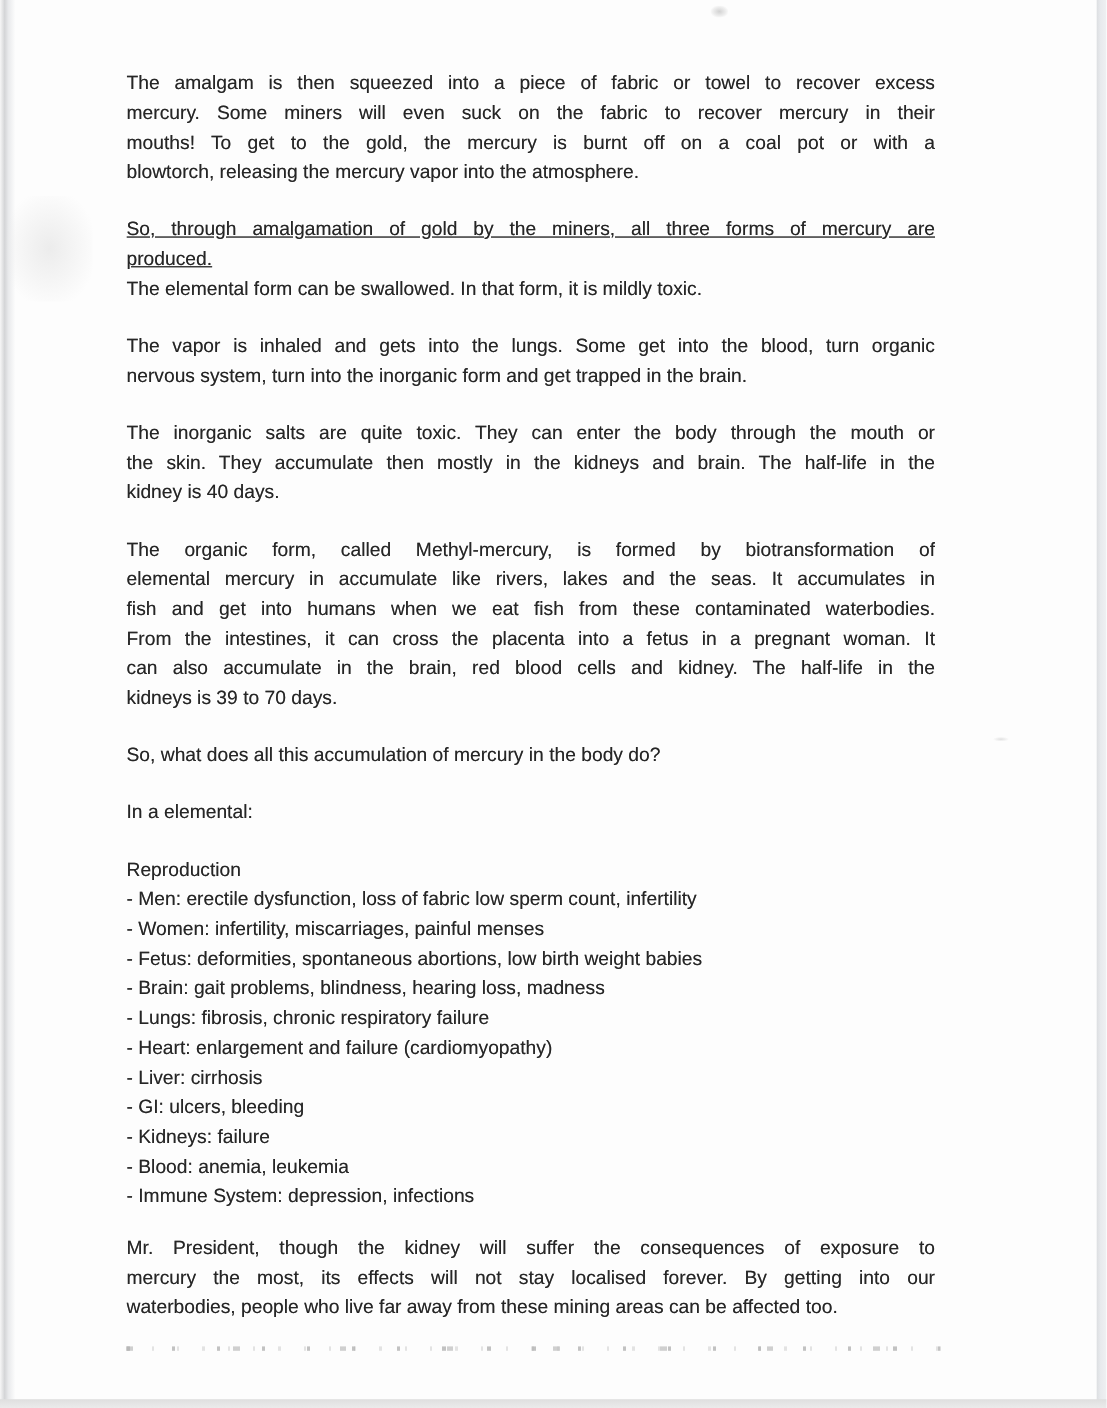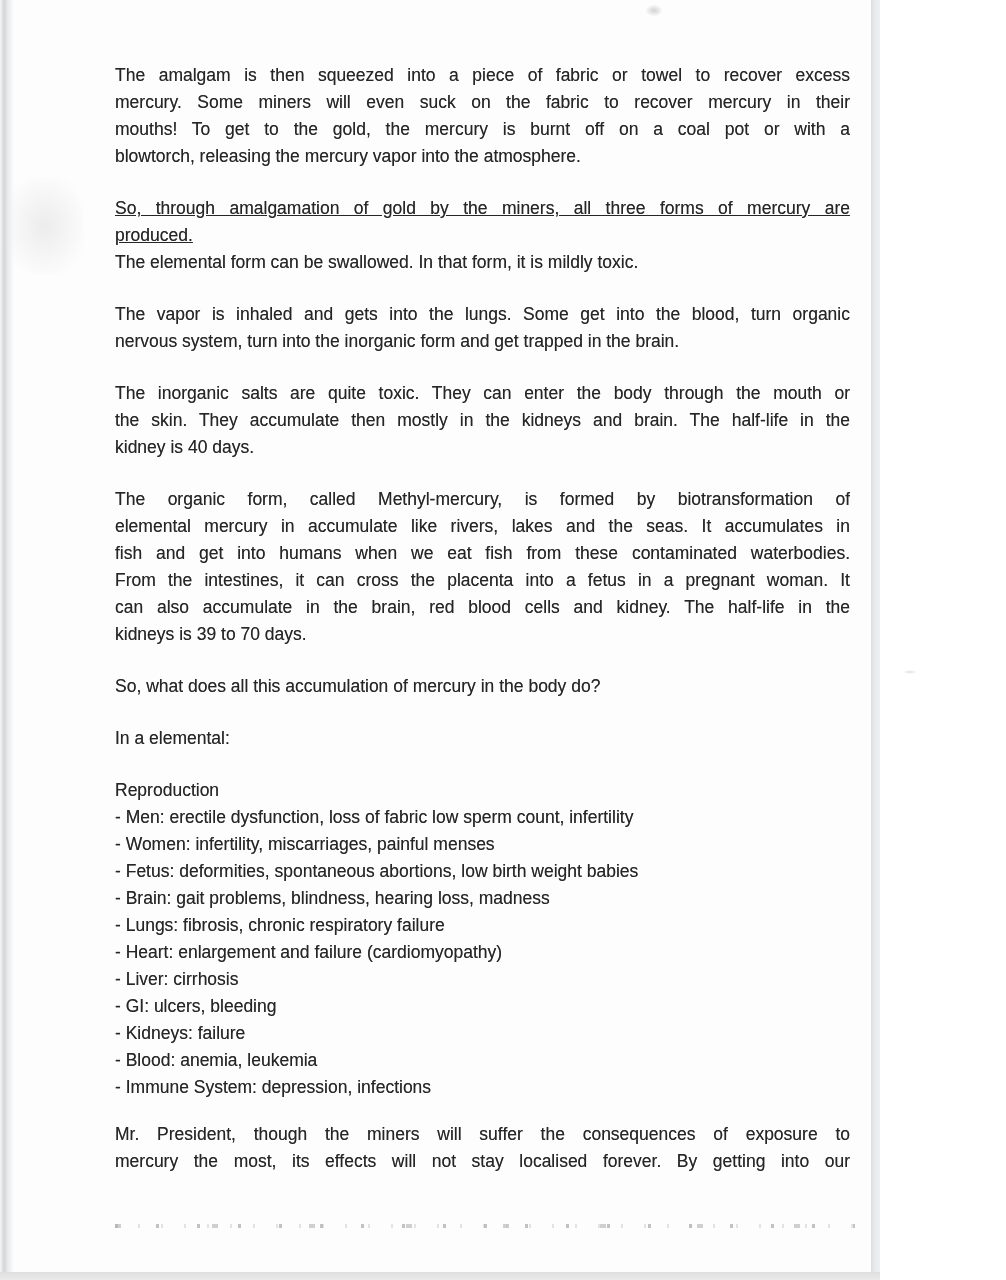--- a/index.html
+++ b/index.html
@@ -5,21 +5,21 @@
   html, body {
     margin: 0;
     padding: 0;
     width: 1006px;
     height: 1280px;
     overflow: hidden;
     background: #ffffff;
   }
   .scan-page {
     position: relative;
-    width: 880px;
+    width: 1006px;
     height: 1280px;
     background: #fdfdfd;
     font-family: "Liberation Sans", "DejaVu Sans", sans-serif;
     color: #262626;
   }
   
   .edge-left {
     position: absolute; left: 0; top: 0; bottom: 0; width: 14px;
     background: linear-gradient(to right, #f7f7f7 0%, #d4d5d7 30%, #e9eaec 55%, #fdfdfd 100%);
   }
@@ -137,21 +137,22 @@
       <div class="line">- Lungs: fibrosis, chronic respiratory failure</div>
       <div class="line">- Heart: enlargement and failure (cardiomyopathy)</div>
       <div class="line">- Liver: cirrhosis</div>
       <div class="line">- GI: ulcers, bleeding</div>
       <div class="line">- Kidneys: failure</div>
       <div class="line">- Blood: anemia, leukemia</div>
       <div class="line">- Immune System: depression, infections</div>
     </div>
 
     <div class="para">
-      <div class="line jl">Mr. President, though the miners will suffer the consequences of exposure to</div>
+      <div class="line jl">Mr. President, though the kidney will suffer the consequences of exposure to</div>
       <div class="line jl">mercury the most, its effects will not stay localised forever. By getting into our</div>
+      <div class="line">waterbodies, people who live far away from these mining areas can be affected too.</div>
     </div>
 
   </div>
 
   <div class="cutoff-line"></div>
 
 </div>
 
 </body></html>

